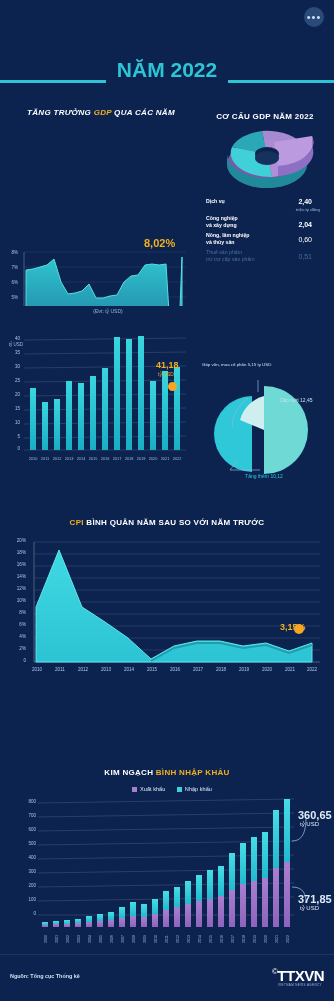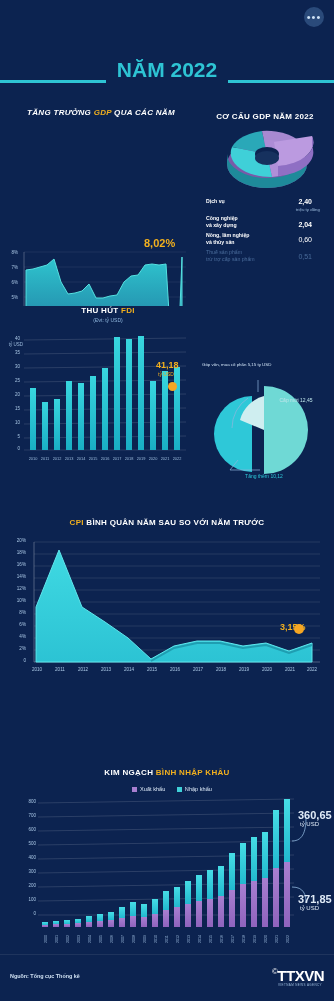--- a/index.html
+++ b/index.html
@@ -203,23 +203,20 @@
       <div class="vl" style="top:6px;font-weight:normal;">0,60</div>
     </div>
     <div class="lrow dim">
       <div class="nm" style="white-space:pre-line;font-weight:normal;">Thuế sản phẩm
 trừ trợ cấp sản phẩm</div>
       <div class="vl" style="top:6px;font-weight:normal;">0,51</div>
     </div>
   </div>
 
   <div class="sec" style="top:306px;height:190px;">
-    <div class="sect-title" style="width:200px;margin-left:8px;">
-      <span>THU HÚT </span><span class="hl">FDI</span>
-    </div>
     <div class="subt" style="width:200px;margin-left:8px;">(Đvt: tỷ USD)</div>
   </div>
 
   <div class="fdibox">
     <svg width="184" height="130" style="position:absolute;left:0;top:0;">
       <g stroke="rgba(255,255,255,.12)" stroke-width="1">
         <line x1="18" y1="8" x2="180" y2="6"></line>
           <line x1="18" y1="22" x2="180" y2="20"></line>
         <line x1="18" y1="36" x2="180" y2="34"></line>
           <line x1="18" y1="50" x2="180" y2="48"></line>

